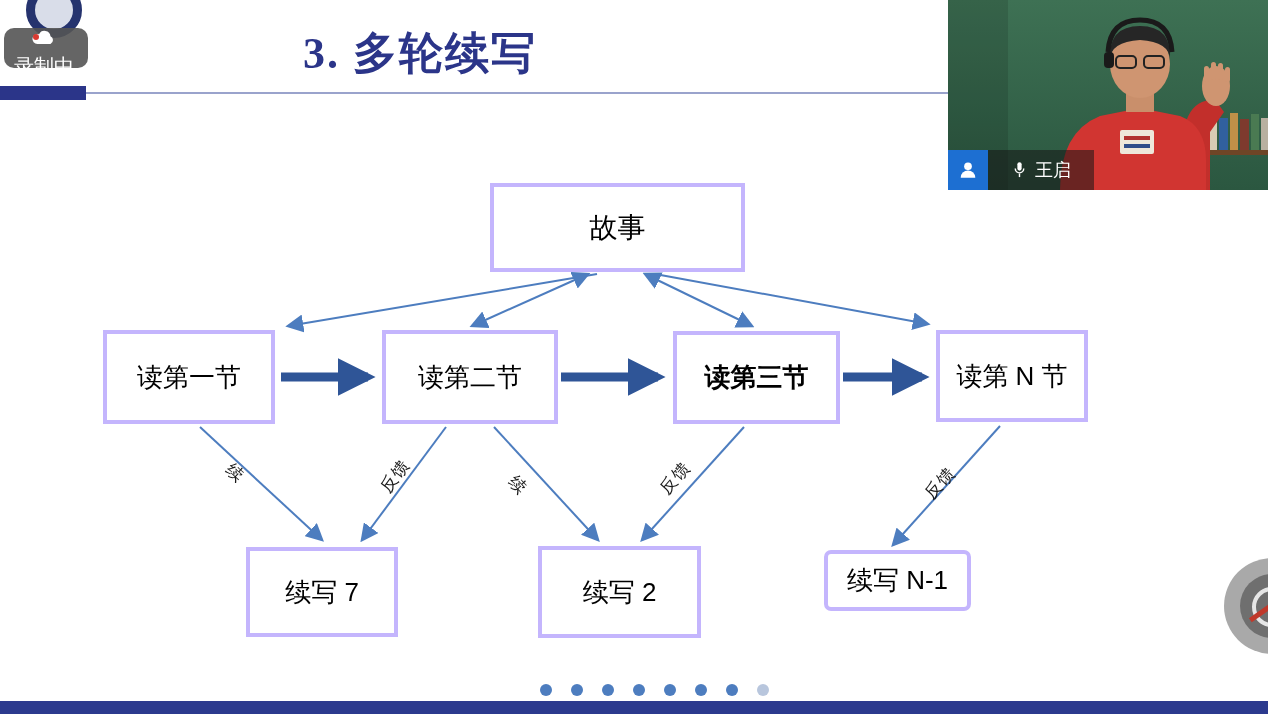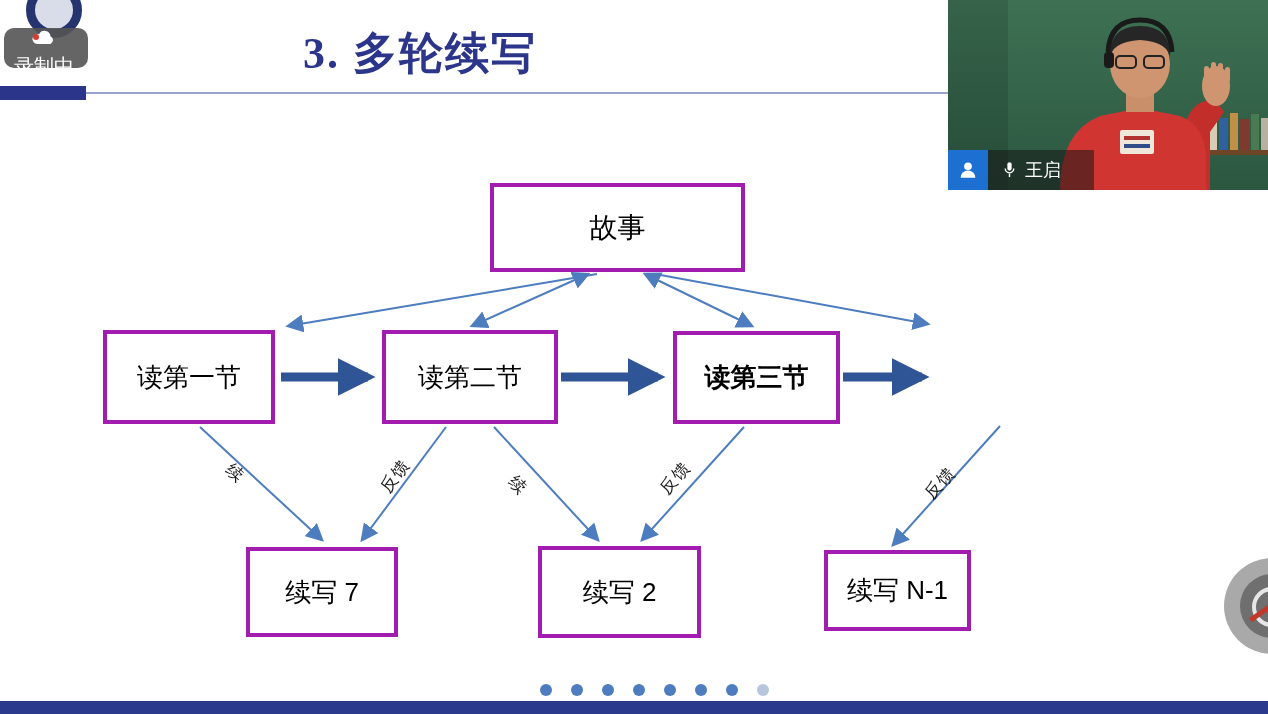--- a/index.html
+++ b/index.html
@@ -7,49 +7,49 @@
          font-family:"Liberation Sans",sans-serif;}
 
   
   .slide-title{position:absolute;left:303px;top:24px;font-family:"Liberation Serif",serif;
                font-size:44px;font-weight:700;color:#2b3589;letter-spacing:2px;z-index:2;}
   .title-line{position:absolute;left:0;top:92px;width:100%;height:2px;background:#9aa3cc;z-index:1;}
   .title-accent{position:absolute;left:0;top:86px;width:86px;height:14px;background:#2b3589;z-index:2;}
 
   
   .diagram-svg{position:absolute;left:0;top:0;width:1268px;height:714px;z-index:1;pointer-events:none;}
-  .dbox{position:absolute;box-sizing:border-box;background:#fff;border:4px solid #a21caf;
+  .dbox{position:absolute;box-sizing:border-box;background:#fff;border:4px solid #c4b5fd;
         display:flex;align-items:center;justify-content:center;font-size:26px;color:#000;z-index:2;}
   .box-story{left:490px;top:183px;width:255px;height:89px;font-size:28px;}
   .box-r1{left:103px;top:330px;width:172px;height:94px;}
   .box-r2{left:382px;top:330px;width:176px;height:94px;}
   .box-r3{left:673px;top:331px;width:167px;height:93px;font-weight:bold;}
   .box-r4{left:936px;top:330px;width:152px;height:92px;}
   .box-w1{left:246px;top:547px;width:152px;height:90px;}
   .box-w2{left:538px;top:546px;width:163px;height:92px;}
-  .box-w3{left:824px;top:550px;width:147px;height:81px;}
+  .box-w3{left:824px;top:550px;width:147px;height:61px;border-radius:7px;}
   .edge-label{position:absolute;font-size:17px;color:#1a1a1a;letter-spacing:1px;white-space:nowrap;
               z-index:3;transform:translate(-50%,-50%) rotate(var(--r));}
 
   
   .logo-circle{position:absolute;left:26px;top:-18px;width:56px;height:56px;border-radius:50%;
                border:9px solid #25336e;background:#d9dde9;box-sizing:border-box;z-index:5;}
   .rec-badge{position:absolute;left:4px;top:28px;height:40px;border-radius:10px;
              background:rgba(84,84,84,0.9);display:flex;align-items:center;gap:7px;
              padding:0 14px 0 10px;z-index:6;flex-direction:column;}
   .rec-badge .rec-label{color:#fff;font-size:20px;}
 
   
   .webcam{position:absolute;left:948px;top:0;width:320px;height:190px;z-index:5;overflow:hidden;}
   .webcam svg.scene{position:absolute;left:0;top:0;}
   .cam-participant-btn{position:absolute;left:0;bottom:0;width:40px;height:40px;background:#1d6fd2;
                        display:flex;align-items:center;justify-content:center;}
   .cam-name-strip{position:absolute;left:40px;bottom:0;width:106px;height:40px;
                   background:rgba(22,22,22,0.55);display:flex;align-items:center;gap:7px;
-                  padding:0 13px;box-sizing:border-box;}
+                  padding:0 23px;box-sizing:border-box;}
   .cam-name{color:#fff;font-size:18px;white-space:nowrap;}
 
   
   .reaction{position:absolute;left:1224px;top:558px;width:96px;height:96px;border-radius:50%;
             background:#a9a9a9;display:flex;align-items:center;justify-content:center;z-index:6;}
   .reaction-inner{width:64px;height:64px;border-radius:50%;background:#6f6f6f;position:relative;overflow:hidden;}
   .reaction-inner::before{content:"";position:absolute;left:12px;top:13px;width:32px;height:32px;
             border:4px solid #e6e6e6;border-radius:50%;}
   .reaction-inner::after{content:"";position:absolute;left:6px;top:30px;width:48px;height:5px;
             background:#c0392b;transform:rotate(-35deg);}
@@ -98,20 +98,21 @@
       <path d="M494 427 L598 540" marker-end="url(#arr)"></path>
       <path d="M744 427 L642 540" marker-end="url(#arr)"></path>
       <path d="M1000 426 L893 545" marker-end="url(#arr)"></path>
     </g>
   </svg>
 
   <div class="dbox box-story">故事</div>
   <div class="dbox box-r1">读第一节</div>
   <div class="dbox box-r2">读第二节</div>
   <div class="dbox box-r3">读第三节</div>
+  <div class="dbox box-r4">读第 N 节</div>
   <div class="dbox box-w1">续写 7</div>
   <div class="dbox box-w2">续写 2</div>
   <div class="dbox box-w3">续写 N-1</div>
 
   <span class="edge-label" style="left:235px;top:473px;--r:42deg">续</span>
   <span class="edge-label" style="left:395px;top:476px;--r:-54deg">反馈</span>
   <span class="edge-label" style="left:518px;top:485px;--r:47deg">续</span>
   <span class="edge-label" style="left:675px;top:478px;--r:-49deg">反馈</span>
   <span class="edge-label" style="left:940px;top:483px;--r:-48deg">反馈</span>
 

